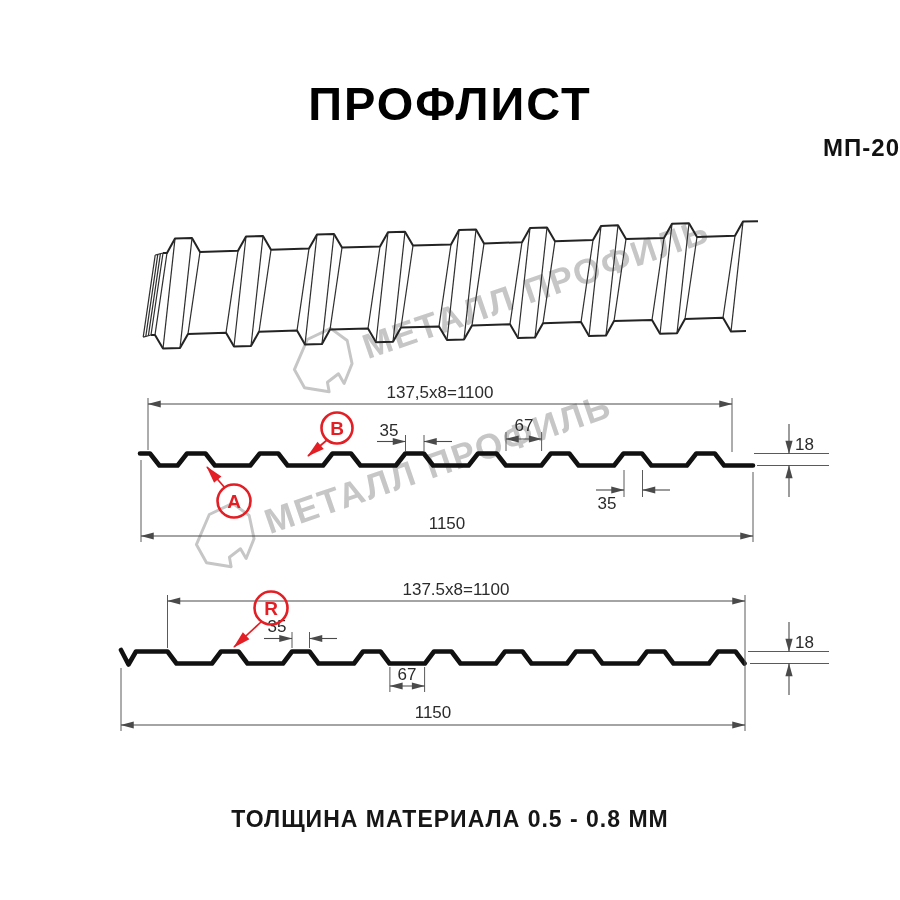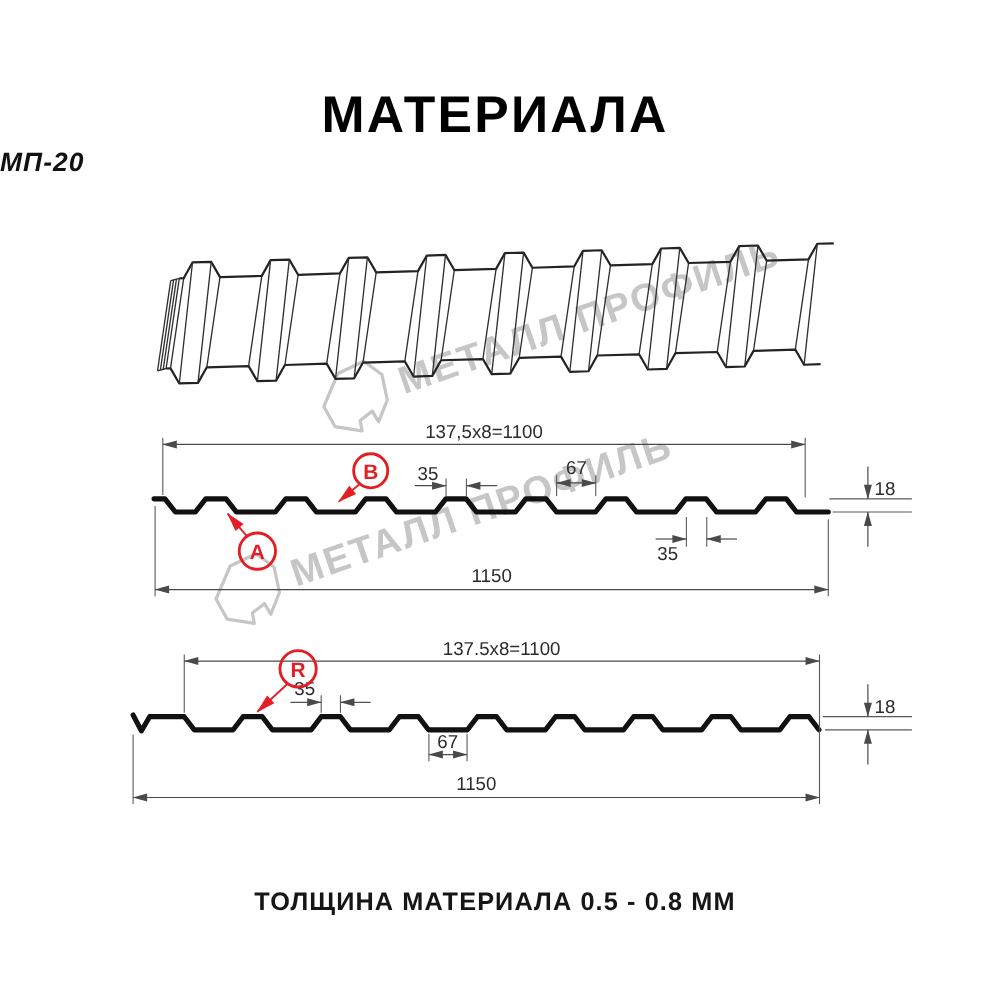--- a/index.html
+++ b/index.html
@@ -1,21 +1,21 @@
 <!DOCTYPE html>
 <html><head>
 <meta charset="utf-8">
 <style>
   html,body{margin:0;padding:0;background:#fff;}
   .page{position:relative;width:900px;height:900px;background:#fff;overflow:hidden;
         font-family:"Liberation Sans",sans-serif;}
   .title{position:absolute;top:76px;left:0;width:900px;text-align:center;
          font-size:47px;font-weight:bold;letter-spacing:2px;color:#000;z-index:3;}
-  .subtitle{position:absolute;top:134px;left:0;width:900px;text-align:left;
-         font-size:24px;font-weight:bold;letter-spacing:1px;color:#111;z-index:3;font-style:italic;}
+  .subtitle{position:absolute;top:134px;left:0;width:900px;text-align:right;
+         font-size:24px;font-weight:bold;letter-spacing:1px;color:#111;z-index:3;}
   .footer{position:absolute;top:806px;left:0;width:900px;text-align:center;
          font-size:23px;font-weight:bold;letter-spacing:1px;color:#161616;z-index:3;}
   .wm{position:absolute;display:flex;align-items:center;gap:10px;z-index:1;
       transform:rotate(-19deg);white-space:nowrap;}
   #wm1{left:288px;top:330px;transform-origin:35px 50px;}
   #wm2{left:190px;top:505px;transform-origin:35px 50px;}
   .wm-text{font-size:35px;font-weight:bold;letter-spacing:2px;color:#c6c6c6;}
   .wm-logo{flex:0 0 auto;}
   #main-svg{position:absolute;left:0;top:0;z-index:2;}
   .profile{fill:none;stroke:#111;stroke-width:4.6;stroke-linejoin:round;stroke-linecap:round;}
@@ -27,21 +27,21 @@
   .redln{stroke:#e31e24;stroke-width:1.7;fill:none;}
   .redcirc{stroke:#e31e24;stroke-width:2.6;fill:none;}
   .redtxt{font-family:"Liberation Sans",sans-serif;font-size:19px;font-weight:bold;fill:#e31e24;
           text-anchor:middle;}
 </style>
 </head>
 <body>
 
 <div class="page">
 
-  <div class="title">МАТЕРИАЛА</div>
+  <div class="title">ПРОФЛИСТ</div>
   <div class="subtitle">МП-20</div>
 
   <div class="wm" id="wm1">
     <svg class="wm-logo" width="74" height="66" viewBox="0 0 100 90">
       <path d="M15,42 L45,9 L80,5 L96,28 L92,60 L73,82 L70,67 L52,73 L50,86 L20,70 Z" fill="none" stroke="#c6c6c6" stroke-width="4" stroke-linejoin="round"></path>
     </svg>
     <span class="wm-text">МЕТАЛЛ ПРОФИЛЬ</span>
   </div>
 
   <div class="wm" id="wm2">

